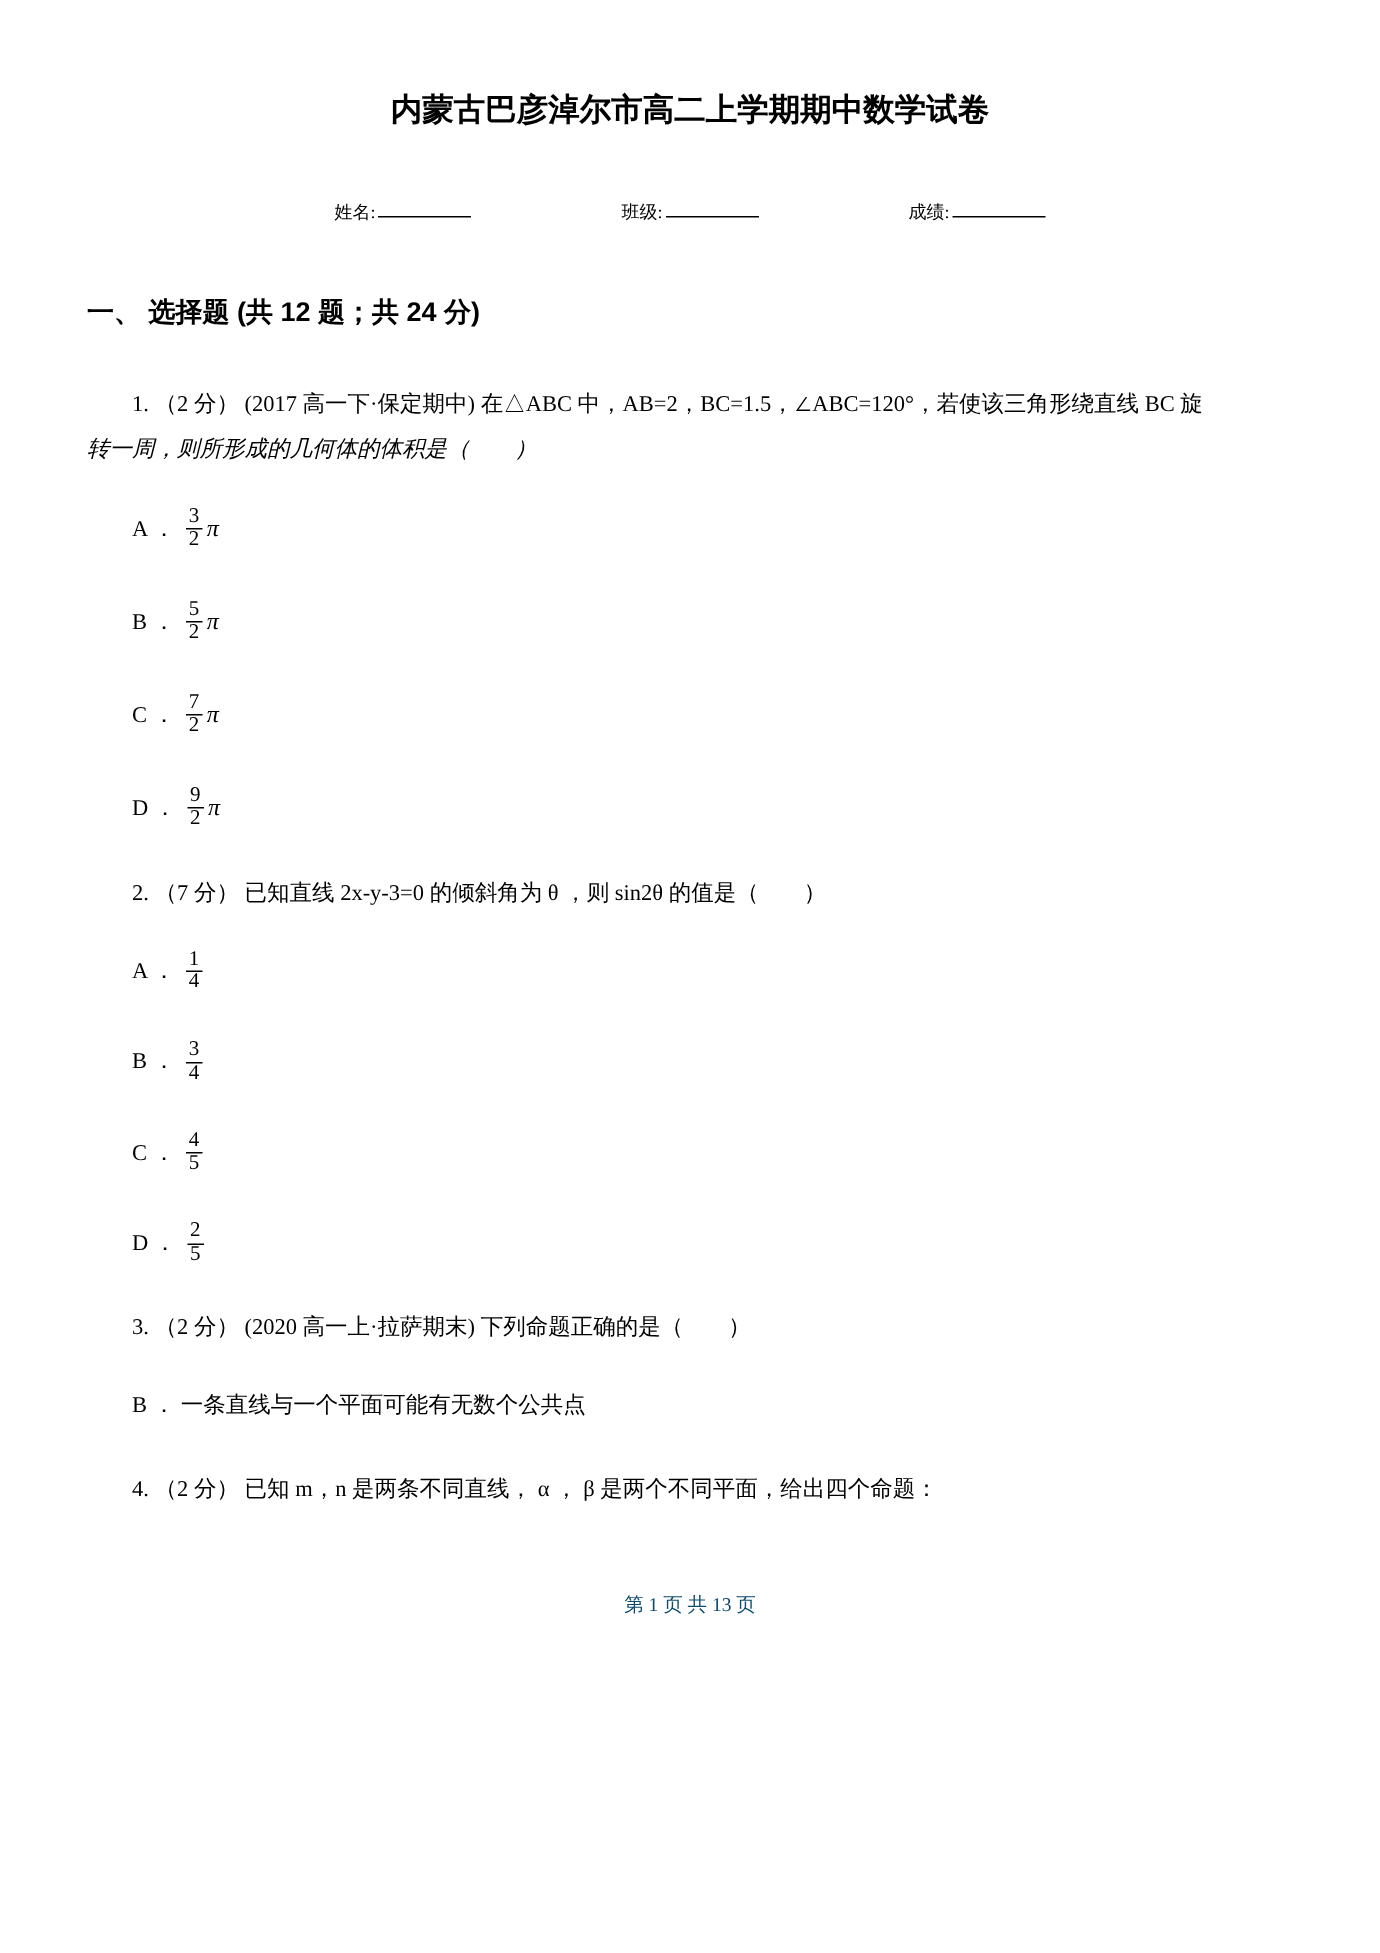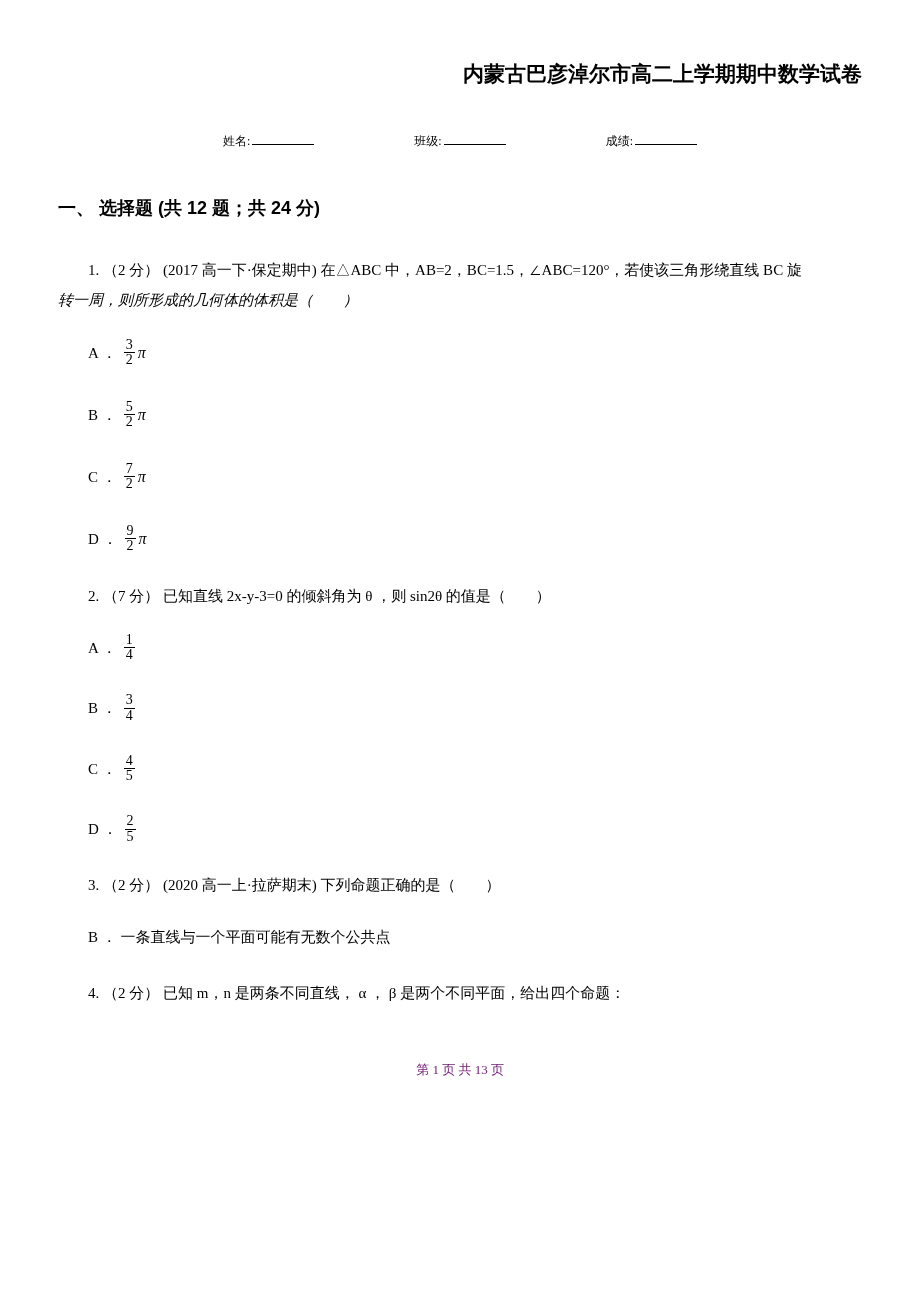--- a/index.html
+++ b/index.html
@@ -10,21 +10,21 @@
     body {
       font-family: "SimSun", "宋体", serif;
       font-size: 15px;
       line-height: 1.8;
       color: #000;
       background: #fff;
       width: 920px;
       padding: 55px 58px 30px 58px;
     }
     .title {
-      text-align: right;
+      text-align: center;
       font-size: 21px;
       font-weight: bold;
       font-family: "SimHei", "黑体", sans-serif;
       margin-bottom: 38px;
     }
     .info-row {
       display: flex;
       justify-content: center;
       gap: 100px;
       margin-bottom: 40px;
@@ -96,21 +96,21 @@
     .pi {
       font-style: italic;
       font-family: "Times New Roman", serif;
       margin-left: 2px;
       font-size: 16px;
     }
     .footer {
       text-align: center;
       font-size: 13px;
       margin-top: 50px;
-      color: #701a75;
+      color: #0c4a6e;
     }
   </style>
 </head>
 <body>
 
 <div class="title">内蒙古巴彦淖尔市高二上学期期中数学试卷</div>
 
 <div class="info-row">
   <div class="info-item">
     <span>姓名:</span>

